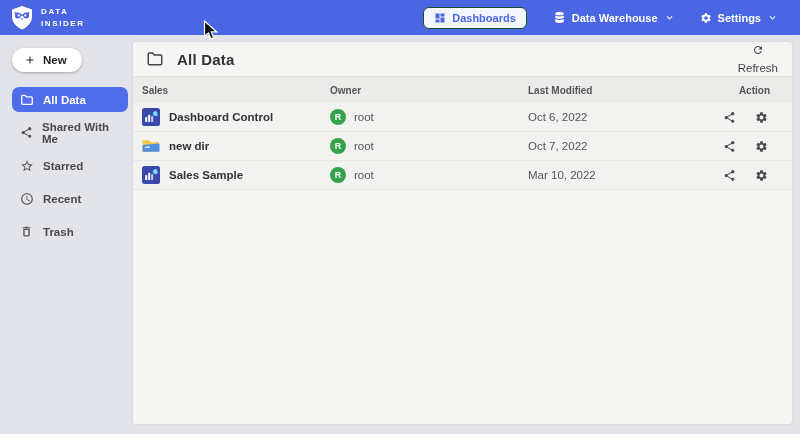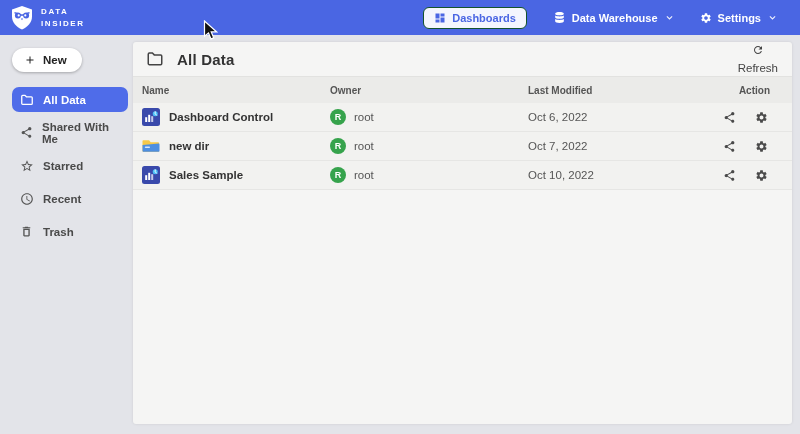--- a/index.html
+++ b/index.html
@@ -226,21 +226,21 @@
         <span>
           <svg width="12" height="12" viewBox="0 0 24 24" fill="#444">
             <path d="M17.65 6.35C16.2 4.9 14.21 4 12 4c-4.42 0-7.99 3.58-7.99 8s3.57 8 7.99 8c3.73 0 6.84-2.55 7.73-6h-2.08c-.82 2.33-3.04 4-5.65 4-3.31 0-6-2.69-6-6s2.69-6 6-6c1.66 0 3.14.69 4.22 1.78L13 11h7V4l-2.35 2.35z"></path>
           </svg>
         </span>
         <span>Refresh</span>
       </div>
     </div>
 
     <div class="thead grid-cols" id="table-head">
-        <div>Name</div>
+        <div>Sales</div>
         <div>Owner</div>
         <div>Last Modified</div>
         <div style="justify-self: end; padding-right: 22px;">Action</div>
       </div>
     <div id="table-body">
         <div class="trow grid-cols">
     <div class="name-cell">
       <span class="file-icon">
               <svg width="18" height="18" viewBox="0 0 18 18">
                 <rect width="18" height="18" rx="2.5" fill="#3949ab"></rect>
@@ -311,21 +311,21 @@
                 <circle cx="13.2" cy="5.8" r="2.5" fill="#4fc3f7"></circle>
                 <path d="M13.2 3.3v2.5l1.7 1.7" stroke="#fff" stroke-width="0.9" fill="none"></path>
               </svg>
             </span>
       <span>Sales Sample</span>
     </div>
     <div class="owner-cell">
       <span class="avatar">R</span>
       <span>root</span>
     </div>
-    <div class="date-cell">Oct 10, 2022</div>
+    <div class="date-cell">Mar 10, 2022</div>
     <div class="action-cell">
       <span class="action-icon">
         <svg viewBox="0 0 24 24" width="13" height="13" fill="currentColor">
           <path d="M18 16.08c-.76 0-1.44.3-1.96.77L8.91 12.7c.05-.23.09-.46.09-.7s-.04-.47-.09-.7l7.05-4.11c.54.5 1.25.81 2.04.81 1.66 0 3-1.34 3-3s-1.34-3-3-3-3 1.34-3 3c0 .24.04.47.09.7L8.04 9.81C7.5 9.31 6.79 9 6 9c-1.66 0-3 1.34-3 3s1.34 3 3 3c.79 0 1.5-.31 2.04-.81l7.12 4.16c-.05.21-.08.43-.08.65 0 1.61 1.31 2.92 2.92 2.92 1.61 0 2.92-1.31 2.92-2.92s-1.31-2.92-2.92-2.92z"></path>
         </svg>
       </span>
       <span class="action-icon">
         <svg viewBox="0 0 24 24" width="13" height="13" fill="currentColor">
           <path d="M19.14 12.94c.04-.3.06-.61.06-.94 0-.32-.02-.64-.07-.94l2.03-1.58c.18-.14.23-.41.12-.61l-1.92-3.32c-.12-.22-.37-.29-.59-.22l-2.39.96c-.5-.38-1.03-.7-1.62-.94l-.36-2.54c-.04-.24-.24-.41-.48-.41h-3.84c-.24 0-.43.17-.47.41l-.36 2.54c-.59.24-1.13.57-1.62.94l-2.39-.96c-.22-.08-.47 0-.59.22L2.74 8.87c-.12.21-.08.47.12.61l2.03 1.58c-.05.3-.09.63-.09.94s.02.64.07.94l-2.03 1.58c-.18.14-.23.41-.12.61l1.92 3.32c.12.22.37.29.59.22l2.39-.96c.5.38 1.03.7 1.62.94l.36 2.54c.05.24.24.41.48.41h3.84c.24 0 .44-.17.47-.41l.36-2.54c.59-.24 1.13-.56 1.62-.94l2.39.96c.22.08.47 0 .59-.22l1.92-3.32c.12-.22.07-.47-.12-.61l-2.01-1.58zM12 15.6c-1.98 0-3.6-1.62-3.6-3.6s1.62-3.6 3.6-3.6 3.6 1.62 3.6 3.6-1.62 3.6-3.6 3.6z"></path>
         </svg>

